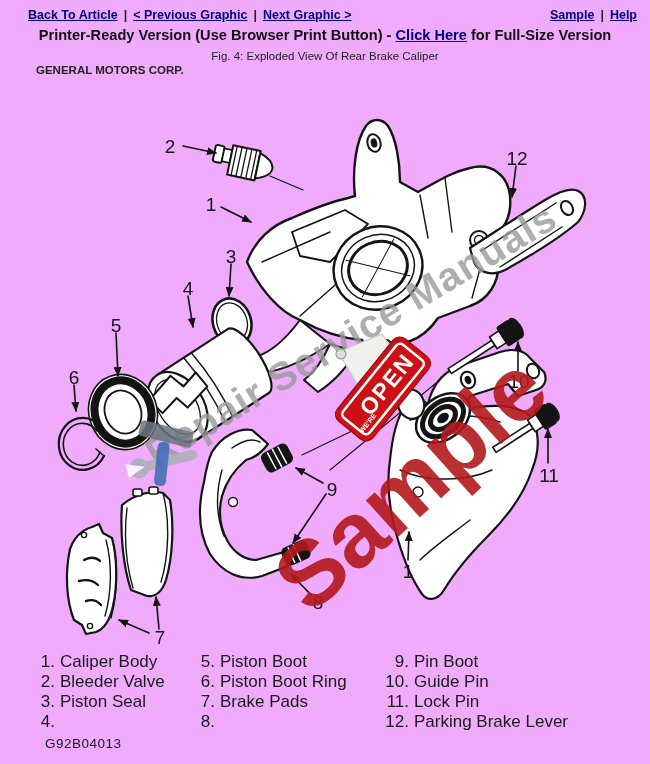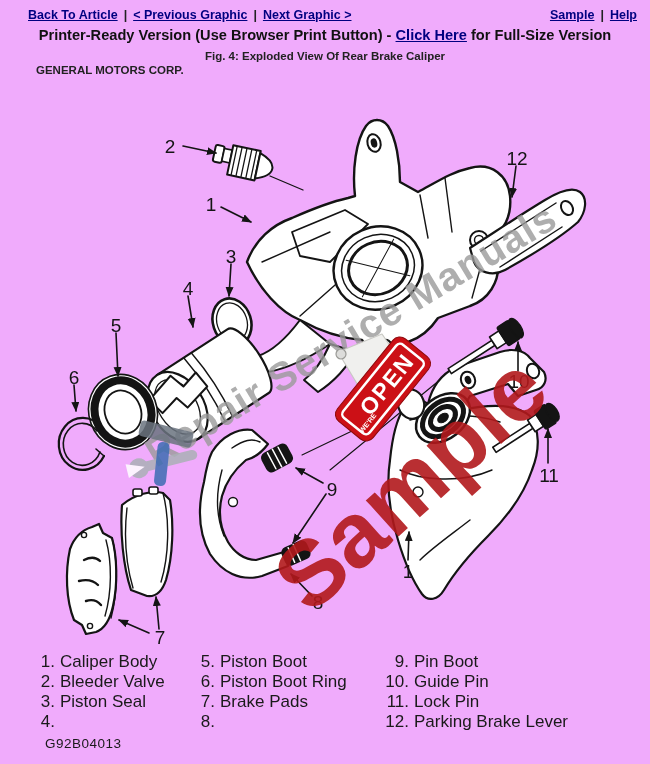--- a/index.html
+++ b/index.html
@@ -9,21 +9,21 @@
   .navbar{position:absolute;top:6px;left:28px;right:13px;height:18px;
           font-size:12.5px;font-weight:bold;display:flex;justify-content:space-between;}
   .navgroup{display:flex;gap:6px;align-items:center;}
   .navlink{color:#000080;text-decoration:underline;cursor:pointer;white-space:nowrap;}
   .navsep{color:#222;font-weight:bold;}
   
   .printline{position:absolute;top:27px;left:0;width:650px;text-align:center;
              font-size:14.6px;font-weight:bold;color:#111;}
   .printline a{color:#000080;text-decoration:underline;cursor:pointer;margin-top:48px;}
   .figcap{position:absolute;top:50px;left:0;width:650px;text-align:center;
-          font-size:11.5px;font-weight:bold;color:#222;}
+          font-size:11.5px;font-weight:normal;color:#222;}
   .company{position:absolute;top:64px;left:16px;width:650px;
            font-size:11.5px;font-weight:bold;color:#222;padding-left:20px;}
   
   svg.diagram{position:absolute;left:0;top:0;width:650px;height:764px;}
   
   .parts{position:absolute;left:31px;top:652px;display:flex;font-size:17px;color:#1a1a1a;}
   .pcol{display:flex;flex-direction:column;}
   .pcol1{width:160px;}
   .pcol2{width:182px;}
   .pcol3{width:230px;margin-left:12px;}

